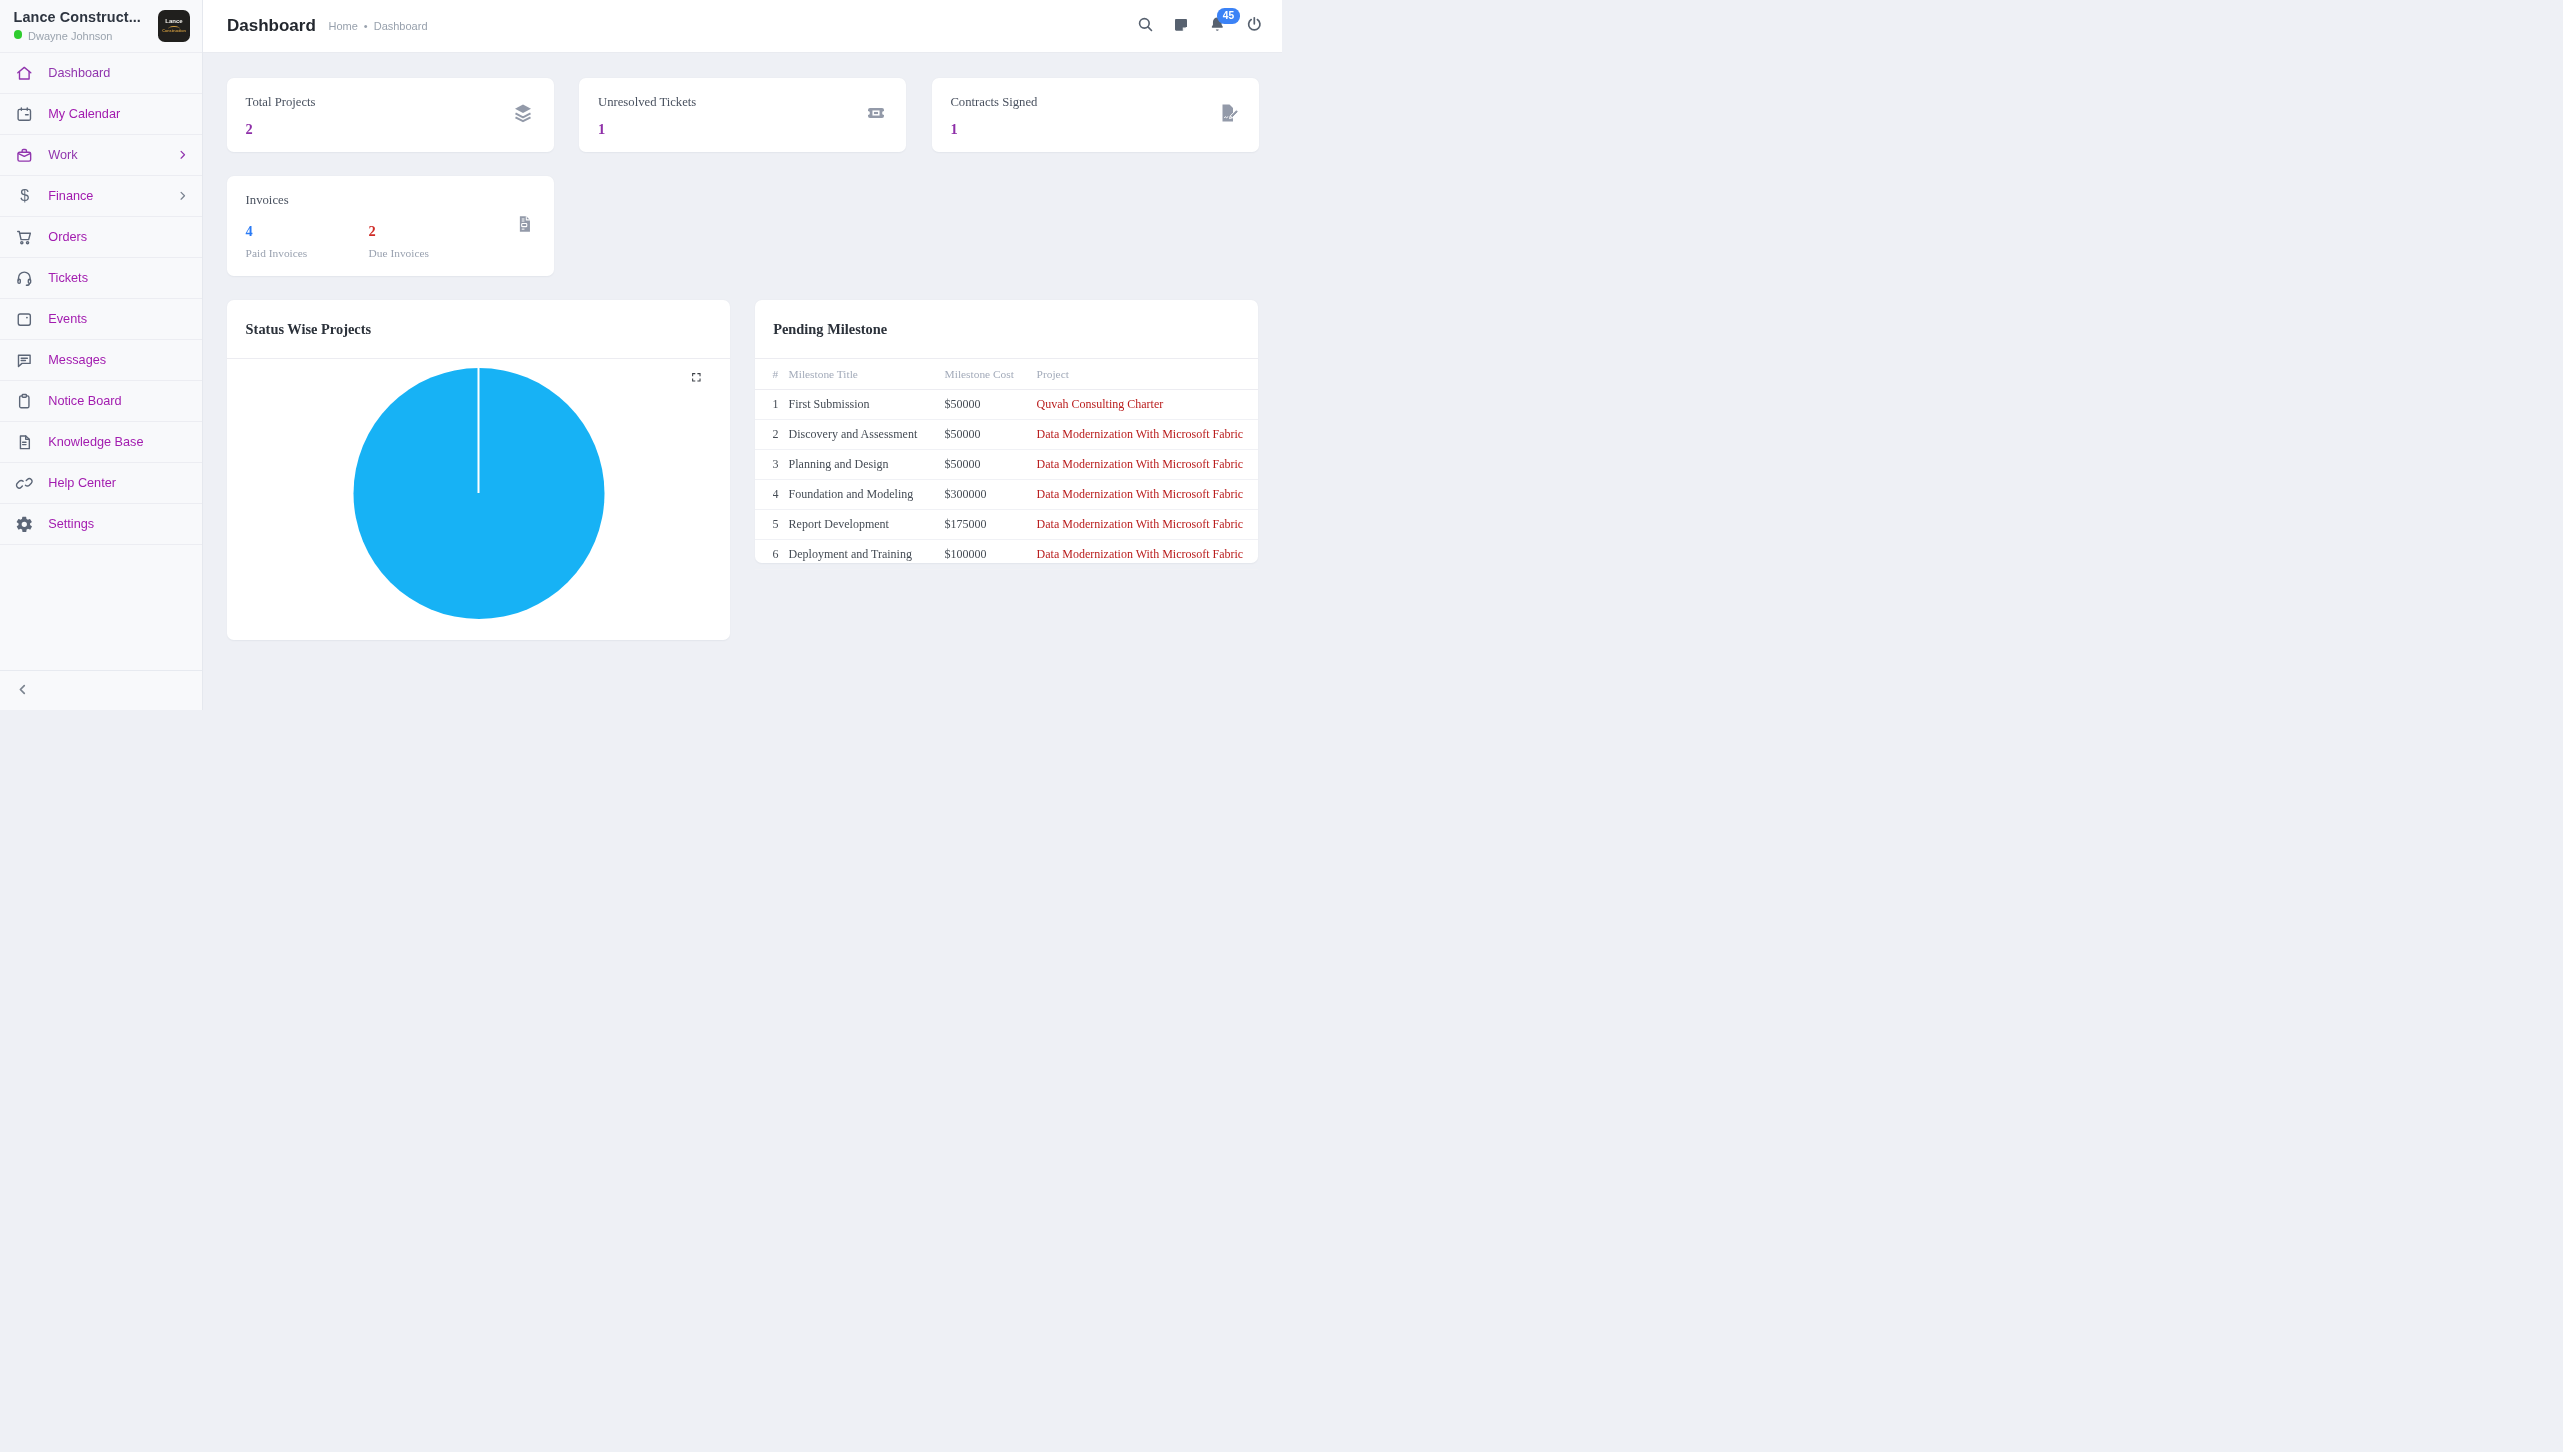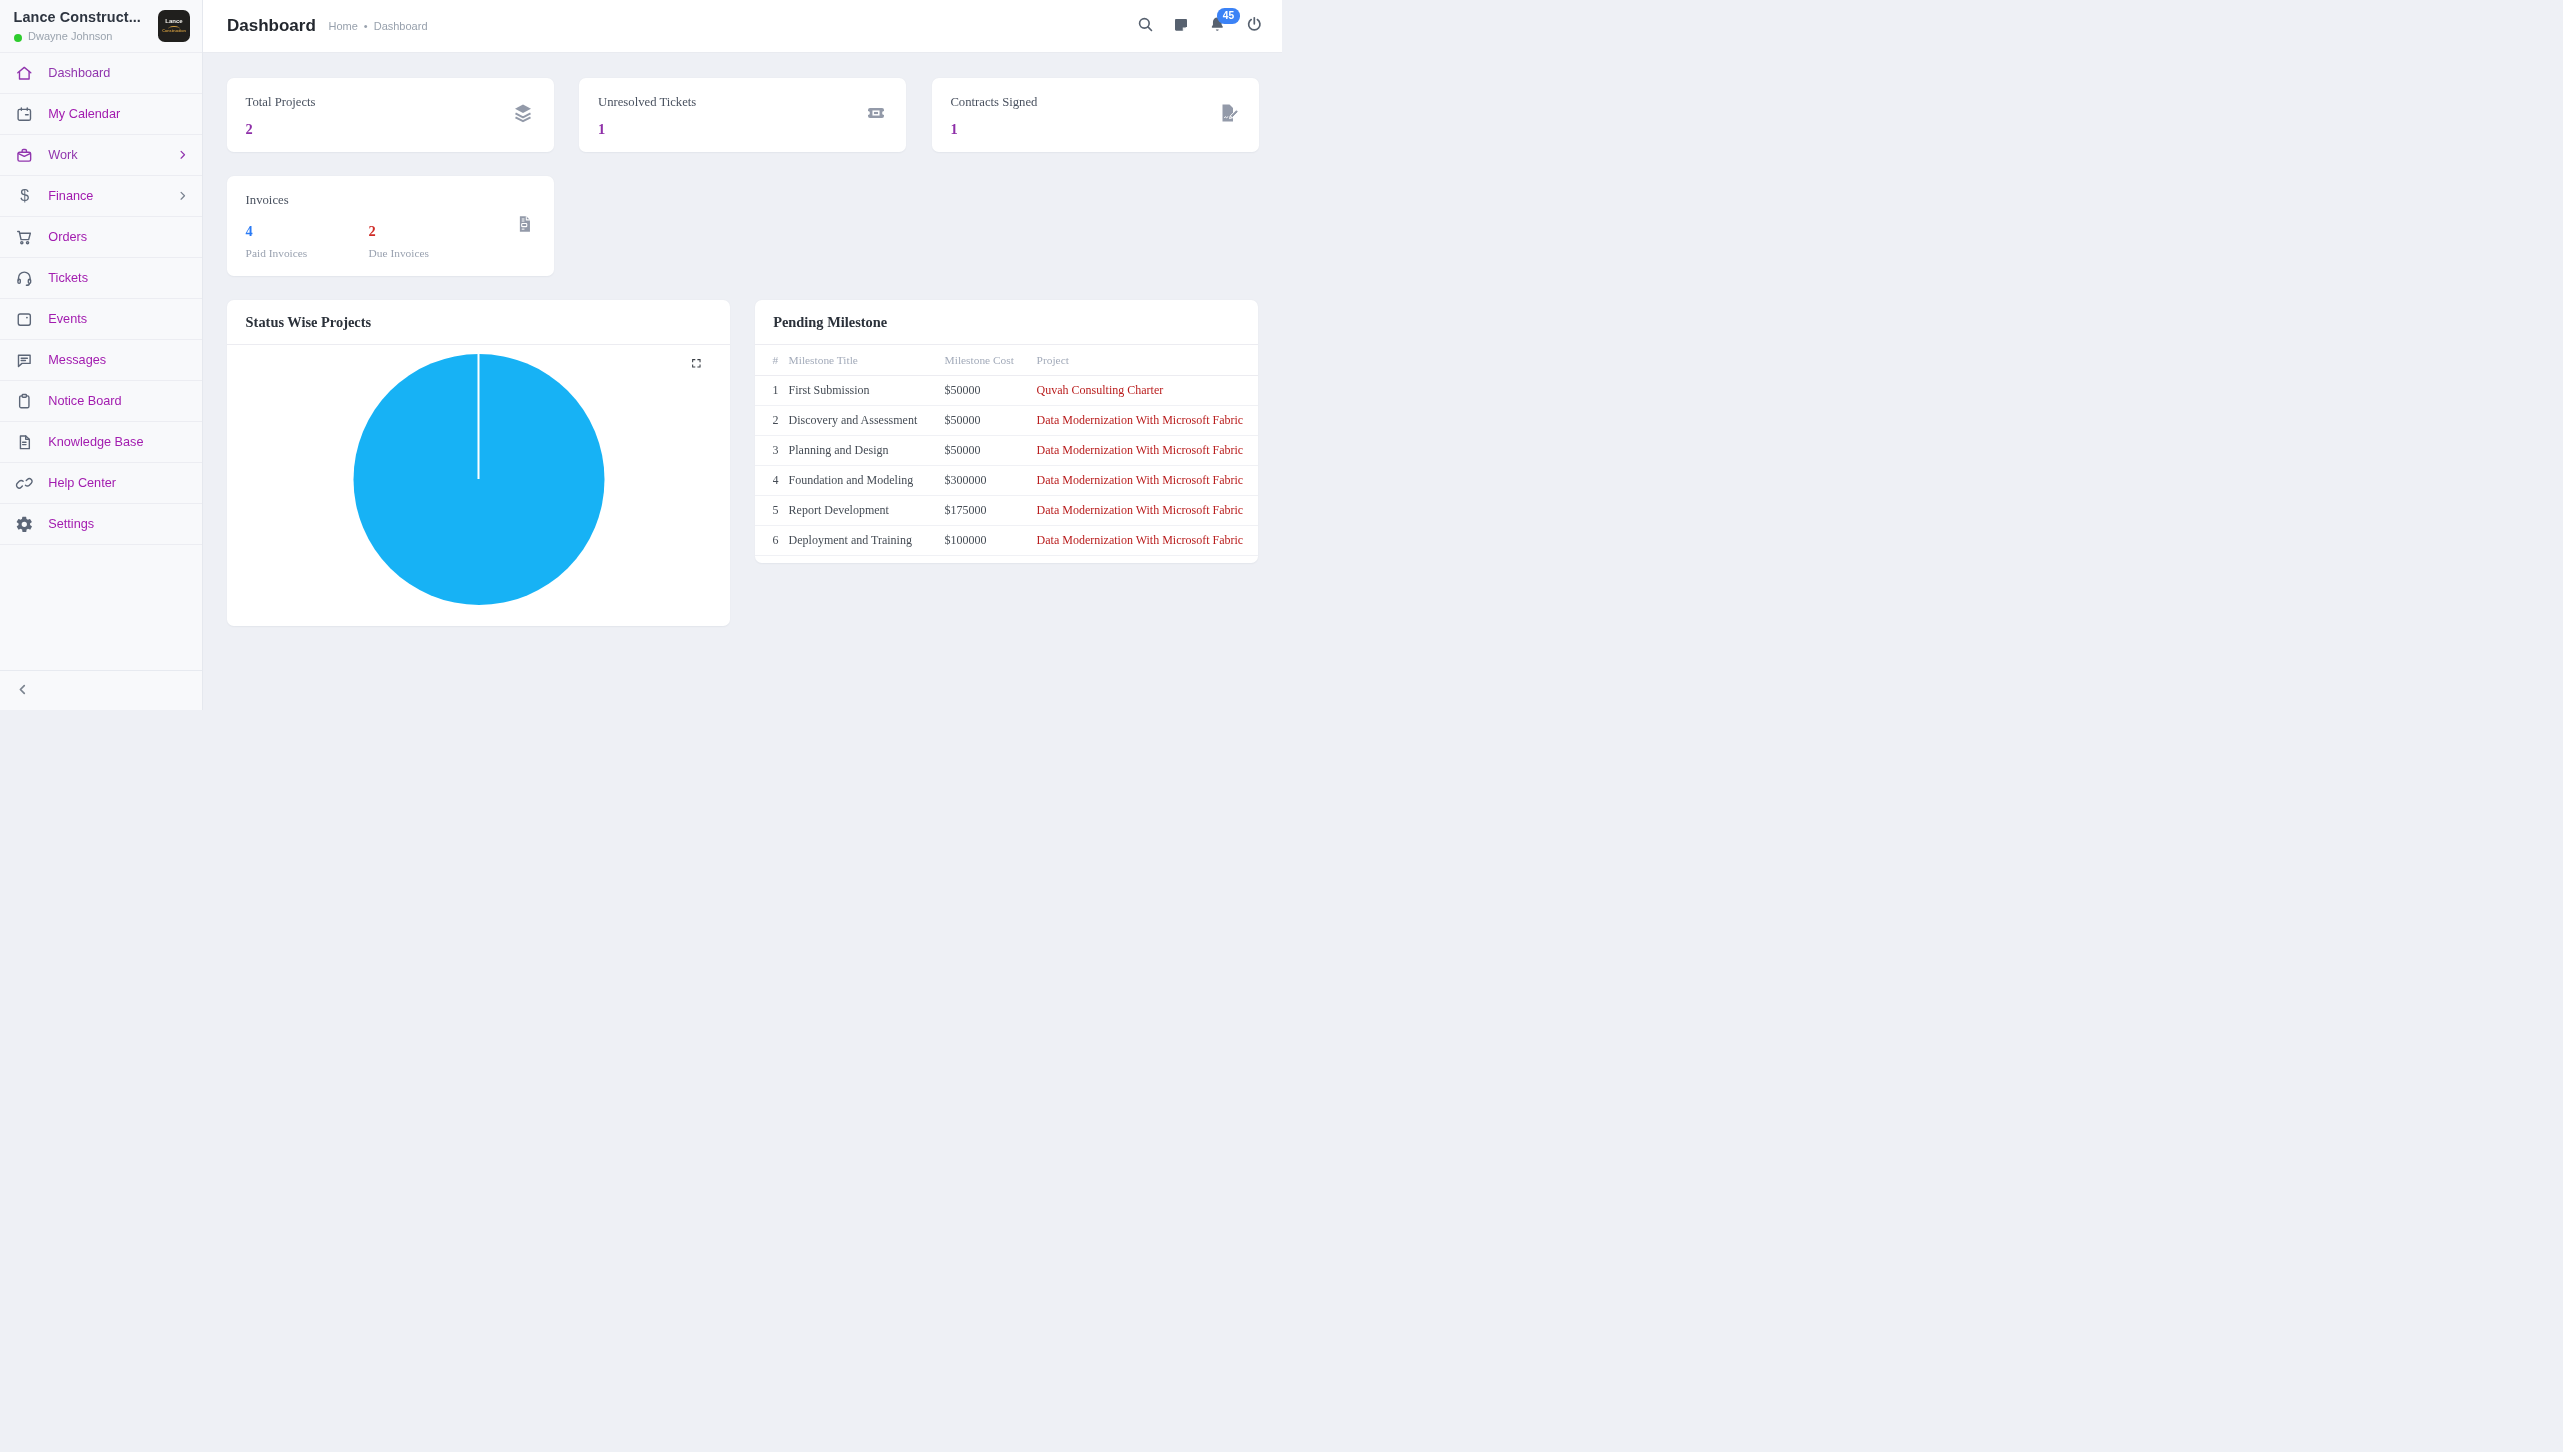--- a/index.html
+++ b/index.html
@@ -17,21 +17,21 @@
     position: absolute; left: 0; top: 0; bottom: 16px; width: 203px;
     background: #f8f9fb; border-right: 0.8px solid #e5e8ee; z-index: 3;
   }
   .sidebar-header {
     height: 53px; padding: 8.5px 12px 0 13.6px;
     display: flex; align-items: flex-start; justify-content: space-between;
     border-bottom: 0.8px solid #ecedf2;
   }
   .org-block { padding-top: 0.8px; min-width: 0; }
   .org-name { font-size: 14.4px; font-weight: 700; color: #2e3540; letter-spacing: 0.1px; white-space: nowrap; }
-  .user-row { display: flex; align-items: flex-end; gap: 6px; margin-top: 5.1px; }
+  .user-row { display: flex; align-items: flex-start; gap: 6px; margin-top: 5.1px; }
   .status-dot { width: 8.5px; height: 8.5px; border-radius: 50%; background: #2ecc2e; }
   .user-name { font-size: 11px; color: #9aa3ae; }
   .org-logo {
     width: 32px; height: 32px; border-radius: 6.8px; background: #201f1d;
     display: flex; flex-direction: column; align-items: center; justify-content: center;
     flex: 0 0 auto; margin-top: 1.7px;
   }
   .org-logo .l1 { color: #f5f3ee; font-size: 6px; font-weight: 700; line-height: 6.8px; }
   .org-logo .roof { width: 12px; height: 3.4px; border-top: 1.7px solid #cf9b3f; border-radius: 50% 50% 0 0 / 100% 100% 0 0; margin-top: 0.8px; }
   .org-logo .l2 { color: #cf9b3f; font-size: 3.8px; font-weight: 700; line-height: 5.1px; }
@@ -86,21 +86,21 @@
   .card-icon { position: absolute; right: 18.6px; top: 50%; transform: translateY(-50%); }
 
   .card.invoices { height: 100px; margin-top: 24px; }
   .inv-stats { display: flex; margin-top: 15.3px; }
   .inv-stat { min-width: 123px; }
   .inv-value { font-size: 14.4px; font-weight: 700; }
   .inv-label { font-size: 11.4px; color: #9aa2b0; margin-top: 7.6px; }
 
   .panels-row { display: flex; gap: 24.6px; margin-top: 24.6px; align-items: flex-start; }
   .panel { background: #fff; border-radius: 6.8px; box-shadow: 0 0.8px 1.7px rgba(20,30,50,.05); width: 503px; }
-  .panel-header { height: 45px; display: flex; align-items: center; padding: 0 18.6px; border-bottom: 0.8px solid #ececf1; }
+  .panel-header { height: 59px; display: flex; align-items: center; padding: 0 18.6px; border-bottom: 0.8px solid #ececf1; }
   .panel-title { font-size: 14.4px; font-weight: 600; color: #2b313a; }
 
   .chart-body { position: relative; height: 281px; }
   .pie-wrap { position: absolute; left: 50%; top: 8.5px; transform: translateX(-50%); }
   .pie { width: 251px; height: 251px; border-radius: 50%; background: #17b2f5; position: relative; }
   .pie-line { position: absolute; left: calc(50% - 0.8px); top: 0; width: 1.7px; height: 125px; background: #ffffff; }
   .expand-btn { position: absolute; top: 12px; right: 27px; cursor: pointer; }
 
   
   .panel.milestones { height: 263px; }

